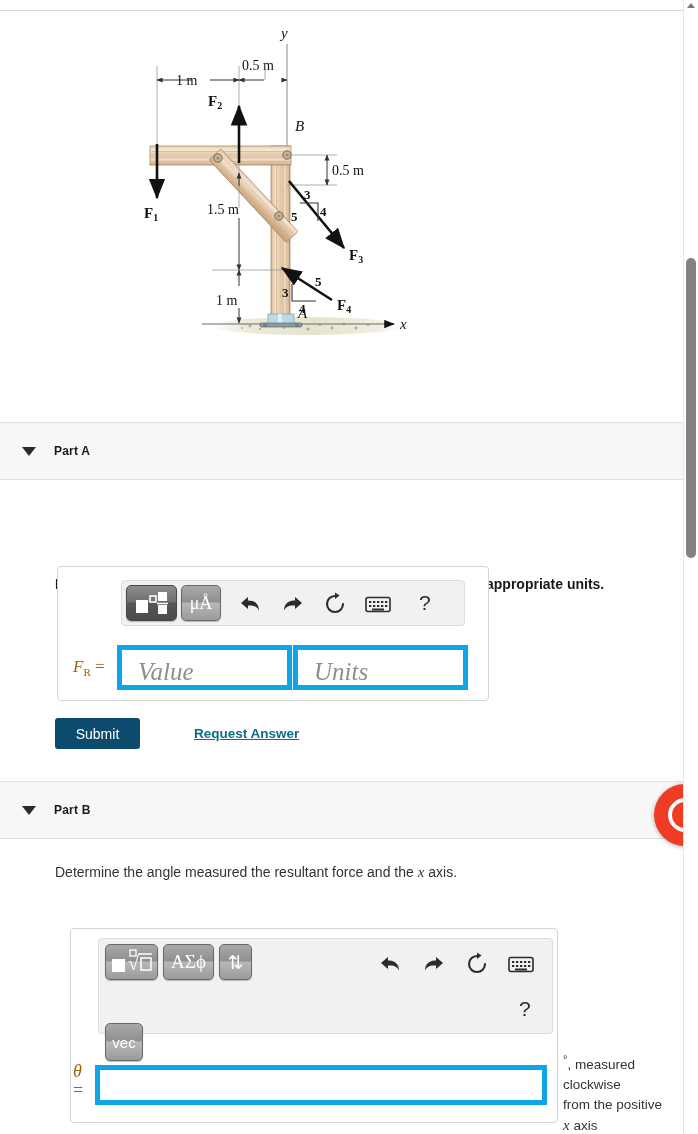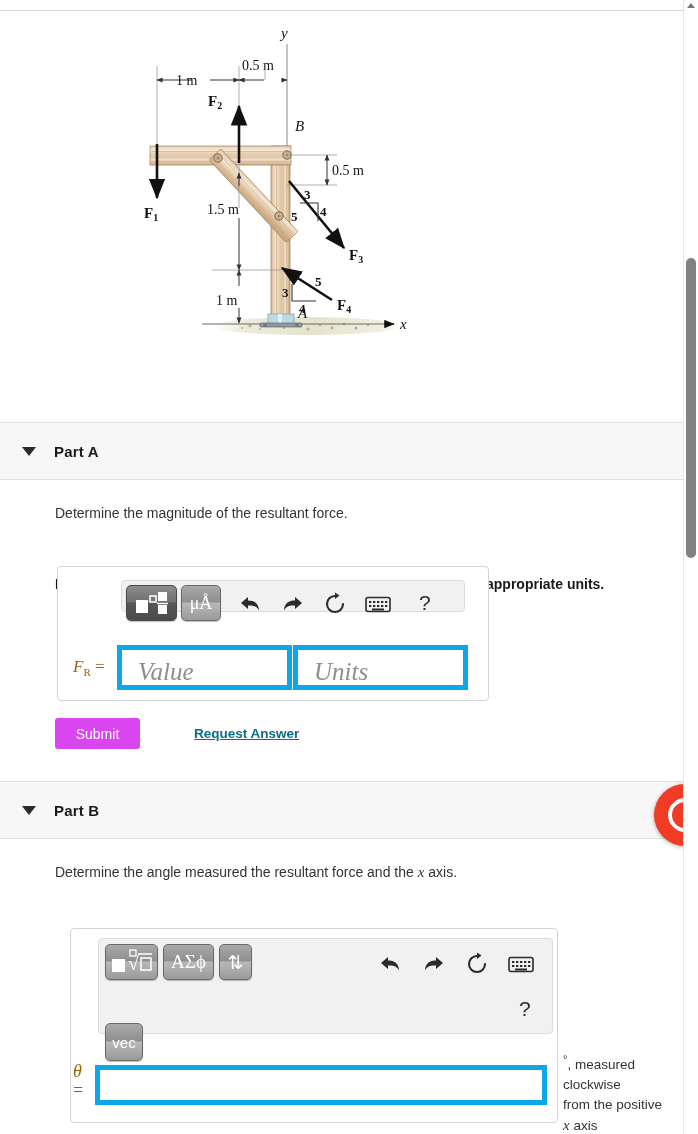--- a/index.html
+++ b/index.html
@@ -60,21 +60,21 @@
     border-bottom: 1px solid #e0e0e0;
     display: flex; align-items: center;
   }
   .part-caret {
     width: 0; height: 0; margin-left: 22px; margin-right: 18px;
     border-left: 7px solid transparent;
     border-right: 7px solid transparent;
     border-top: 9px solid #2b2b2b;
   }
   .part-title {
-    font-size: 15px; font-weight: bold; color: #1a1a1a;
+    font-size: 12px; font-weight: bold; color: #1a1a1a;
     letter-spacing: .2px;
   }
 
   
   .q-prompt {
     position: absolute;
     font-size: 14px; color: #333333;
   }
   .q-strong {
     position: absolute;
@@ -139,21 +139,21 @@
     font-family: "Liberation Serif", serif;
     font-size: 17px;
     color: #a16207;
   }
   .var-label i { font-style: italic; }
   .var-label sub { font-size: 11px; }
 
   
   .btn-submit {
     position: absolute;
-    background: #d946ef;
+    background: #0c4a6e;
     color: #ffffff;
     border: none;
     border-radius: 3px;
     font-size: 14px;
     font-family: "Liberation Sans", sans-serif;
     cursor: pointer;
     padding: 0;
     text-align: center;
   }
   .link-request {
@@ -346,27 +346,26 @@
 
       <text x="166" y="300" font-family="Liberation Serif, serif" font-style="italic" font-size="15" fill="#111">A</text>
     </svg>
   </div>
 
   <div class="part-header" style="top:422px;">
     <span class="part-caret"></span>
     <span class="part-title">Part A</span>
   </div>
 
-  <div class="q-prompt" style="left:55px; top:505px;">Determine the magnitude of the resultant force.</div>
   <div class="q-strong" style="left:55px; top:576px;">Express your answer to three significant figures and include the appropriate units.</div>
 
   <div class="answer-box" style="left:57px; top:566px; width:432px; height:135px;">
   </div>
 
-  <div class="toolbar" style="left:121px; top:580px; width:344px; height:32px;">
+  <div class="toolbar" style="left:121px; top:580px; width:344px; height:46px;">
     <div class="tb-btn" style="left:4px; top:4px; width:51px; height:36px;">
       <svg width="34" height="24" viewBox="0 0 34 24">
         <rect x="1" y="9" width="12" height="13" fill="#fff"></rect>
         <rect x="15" y="5" width="6" height="6" fill="none" stroke="#fff" stroke-width="1.6"></rect>
         <rect x="23" y="1" width="9" height="9" fill="#fff"></rect>
         <line x1="22" y1="12.5" x2="33" y2="12.5" stroke="#fff" stroke-width="1.6"></line>
         <rect x="23" y="14" width="9" height="9" fill="#fff"></rect>
       </svg>
     </div>
     <div class="tb-btn light" style="left:59px; top:4px; width:40px; height:36px; font-family:'Liberation Serif',serif; font-size:18px;">μÅ</div>

